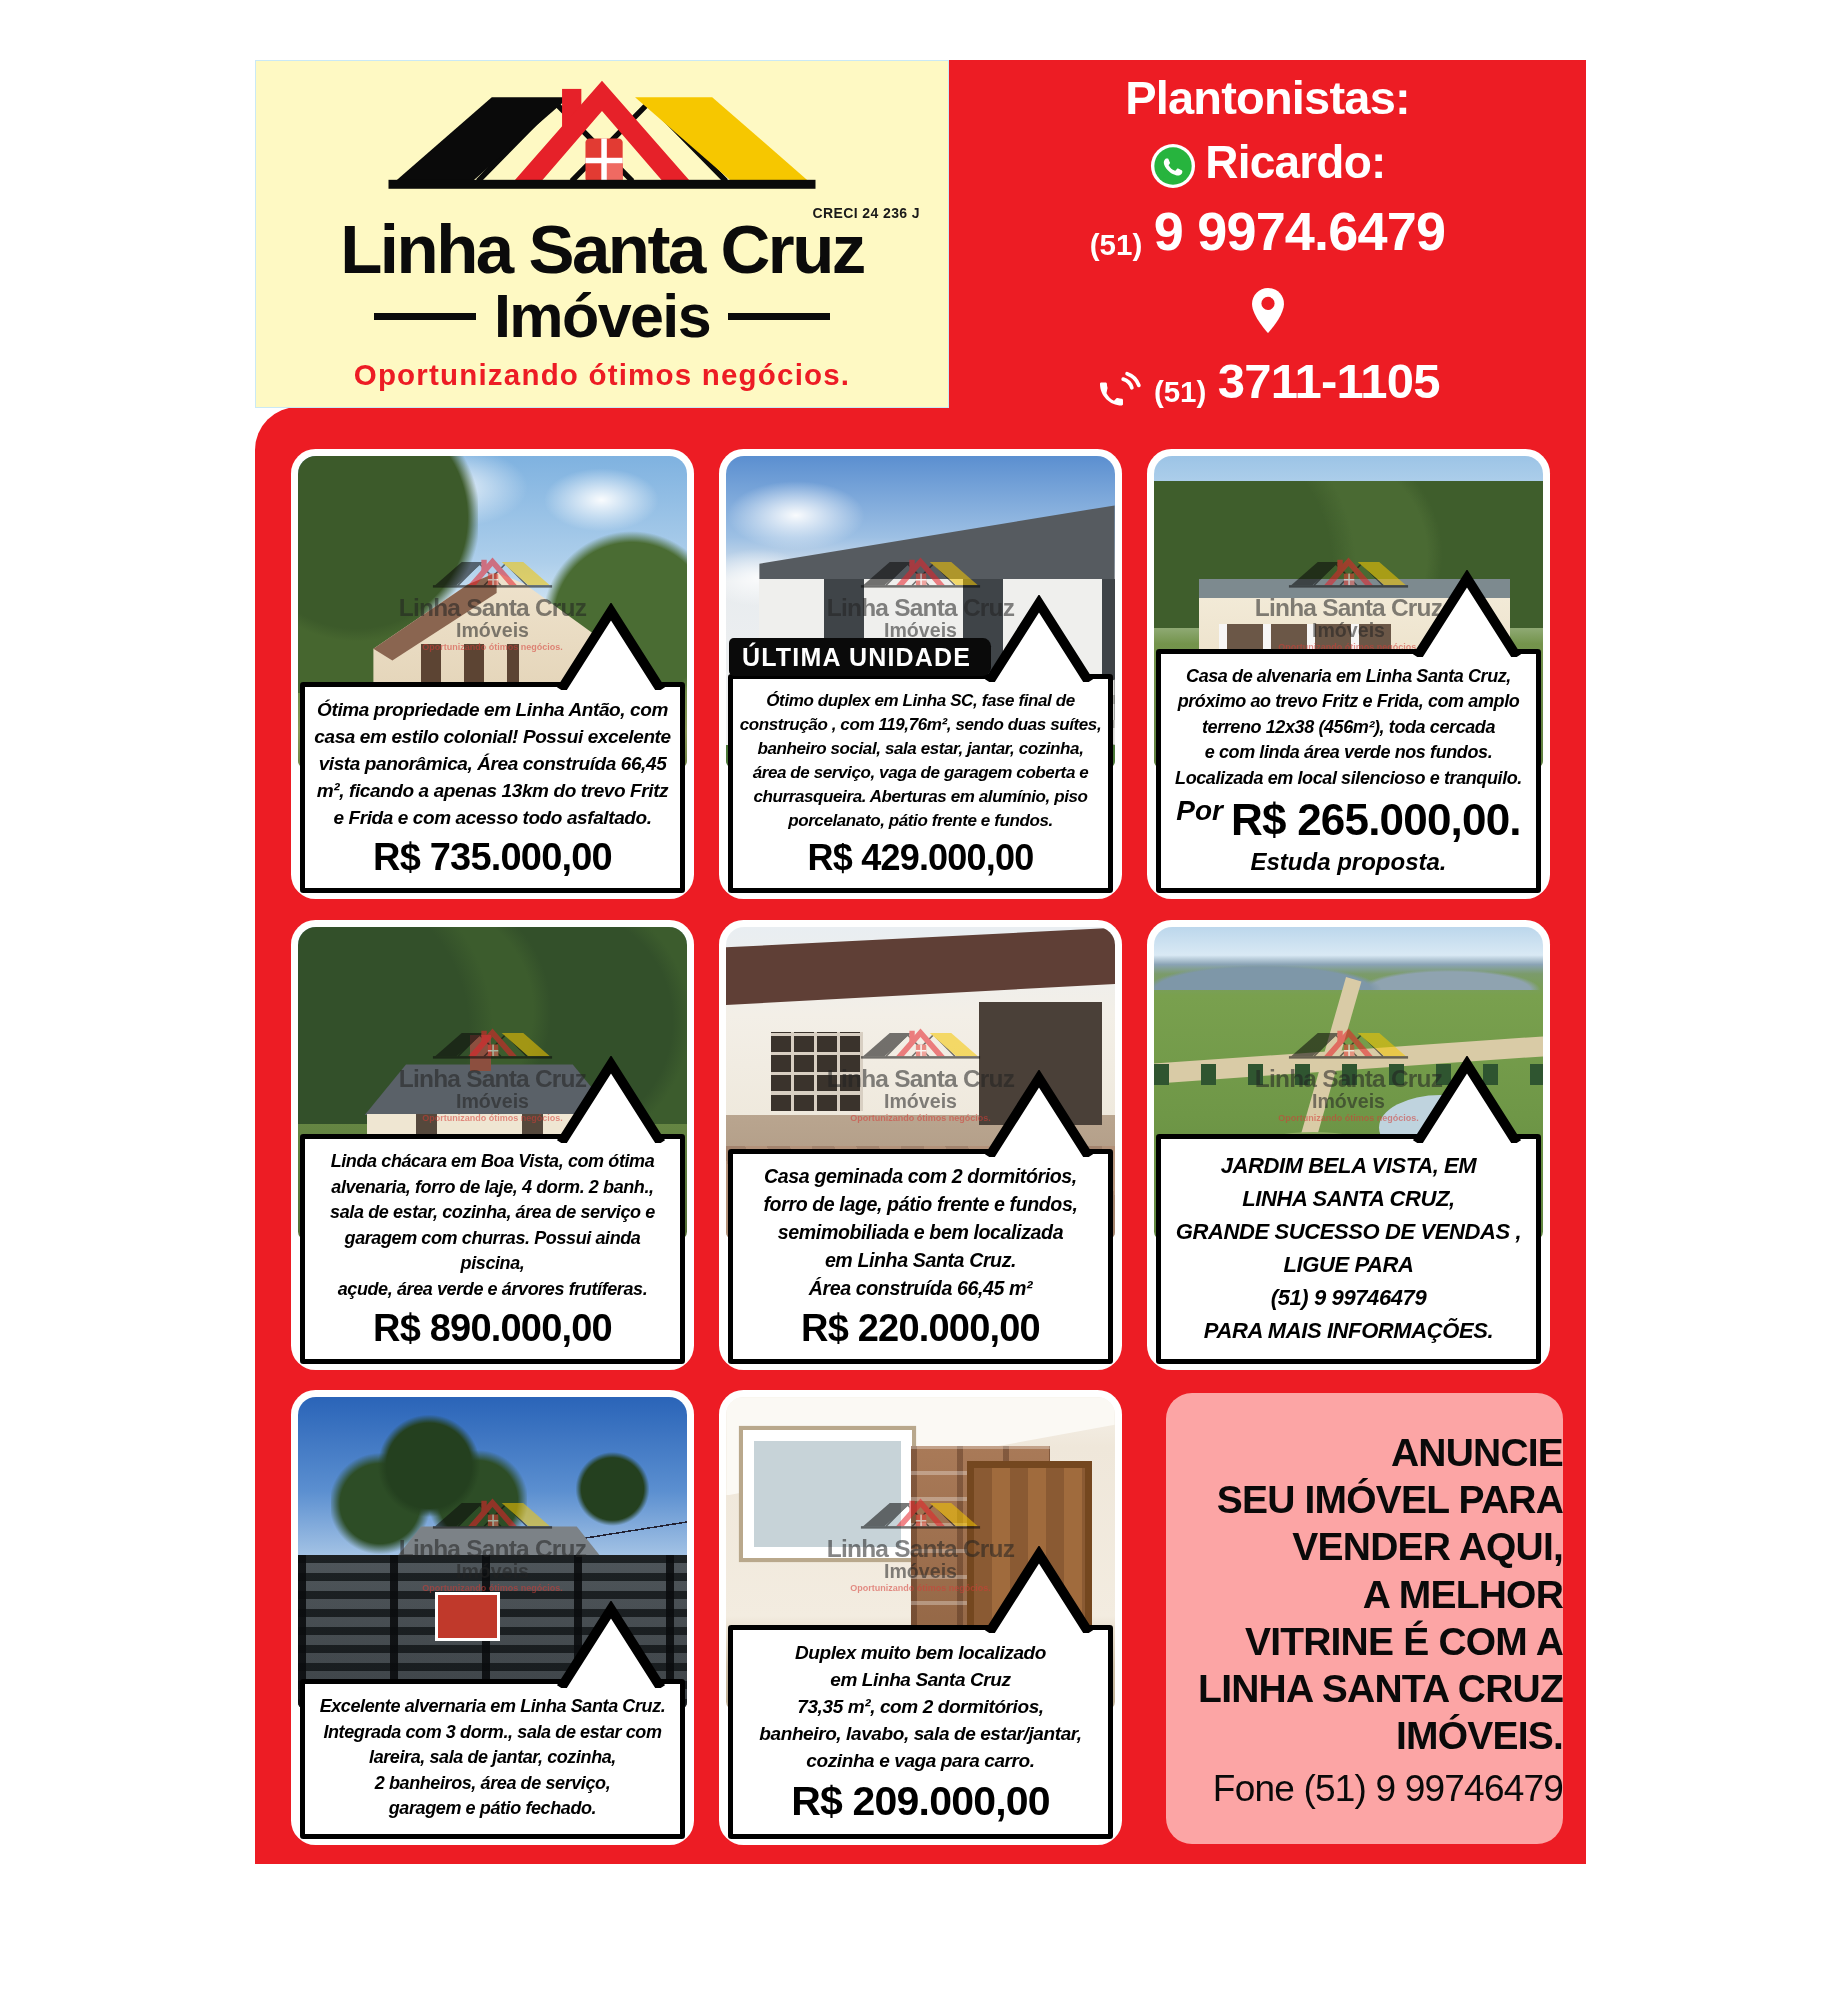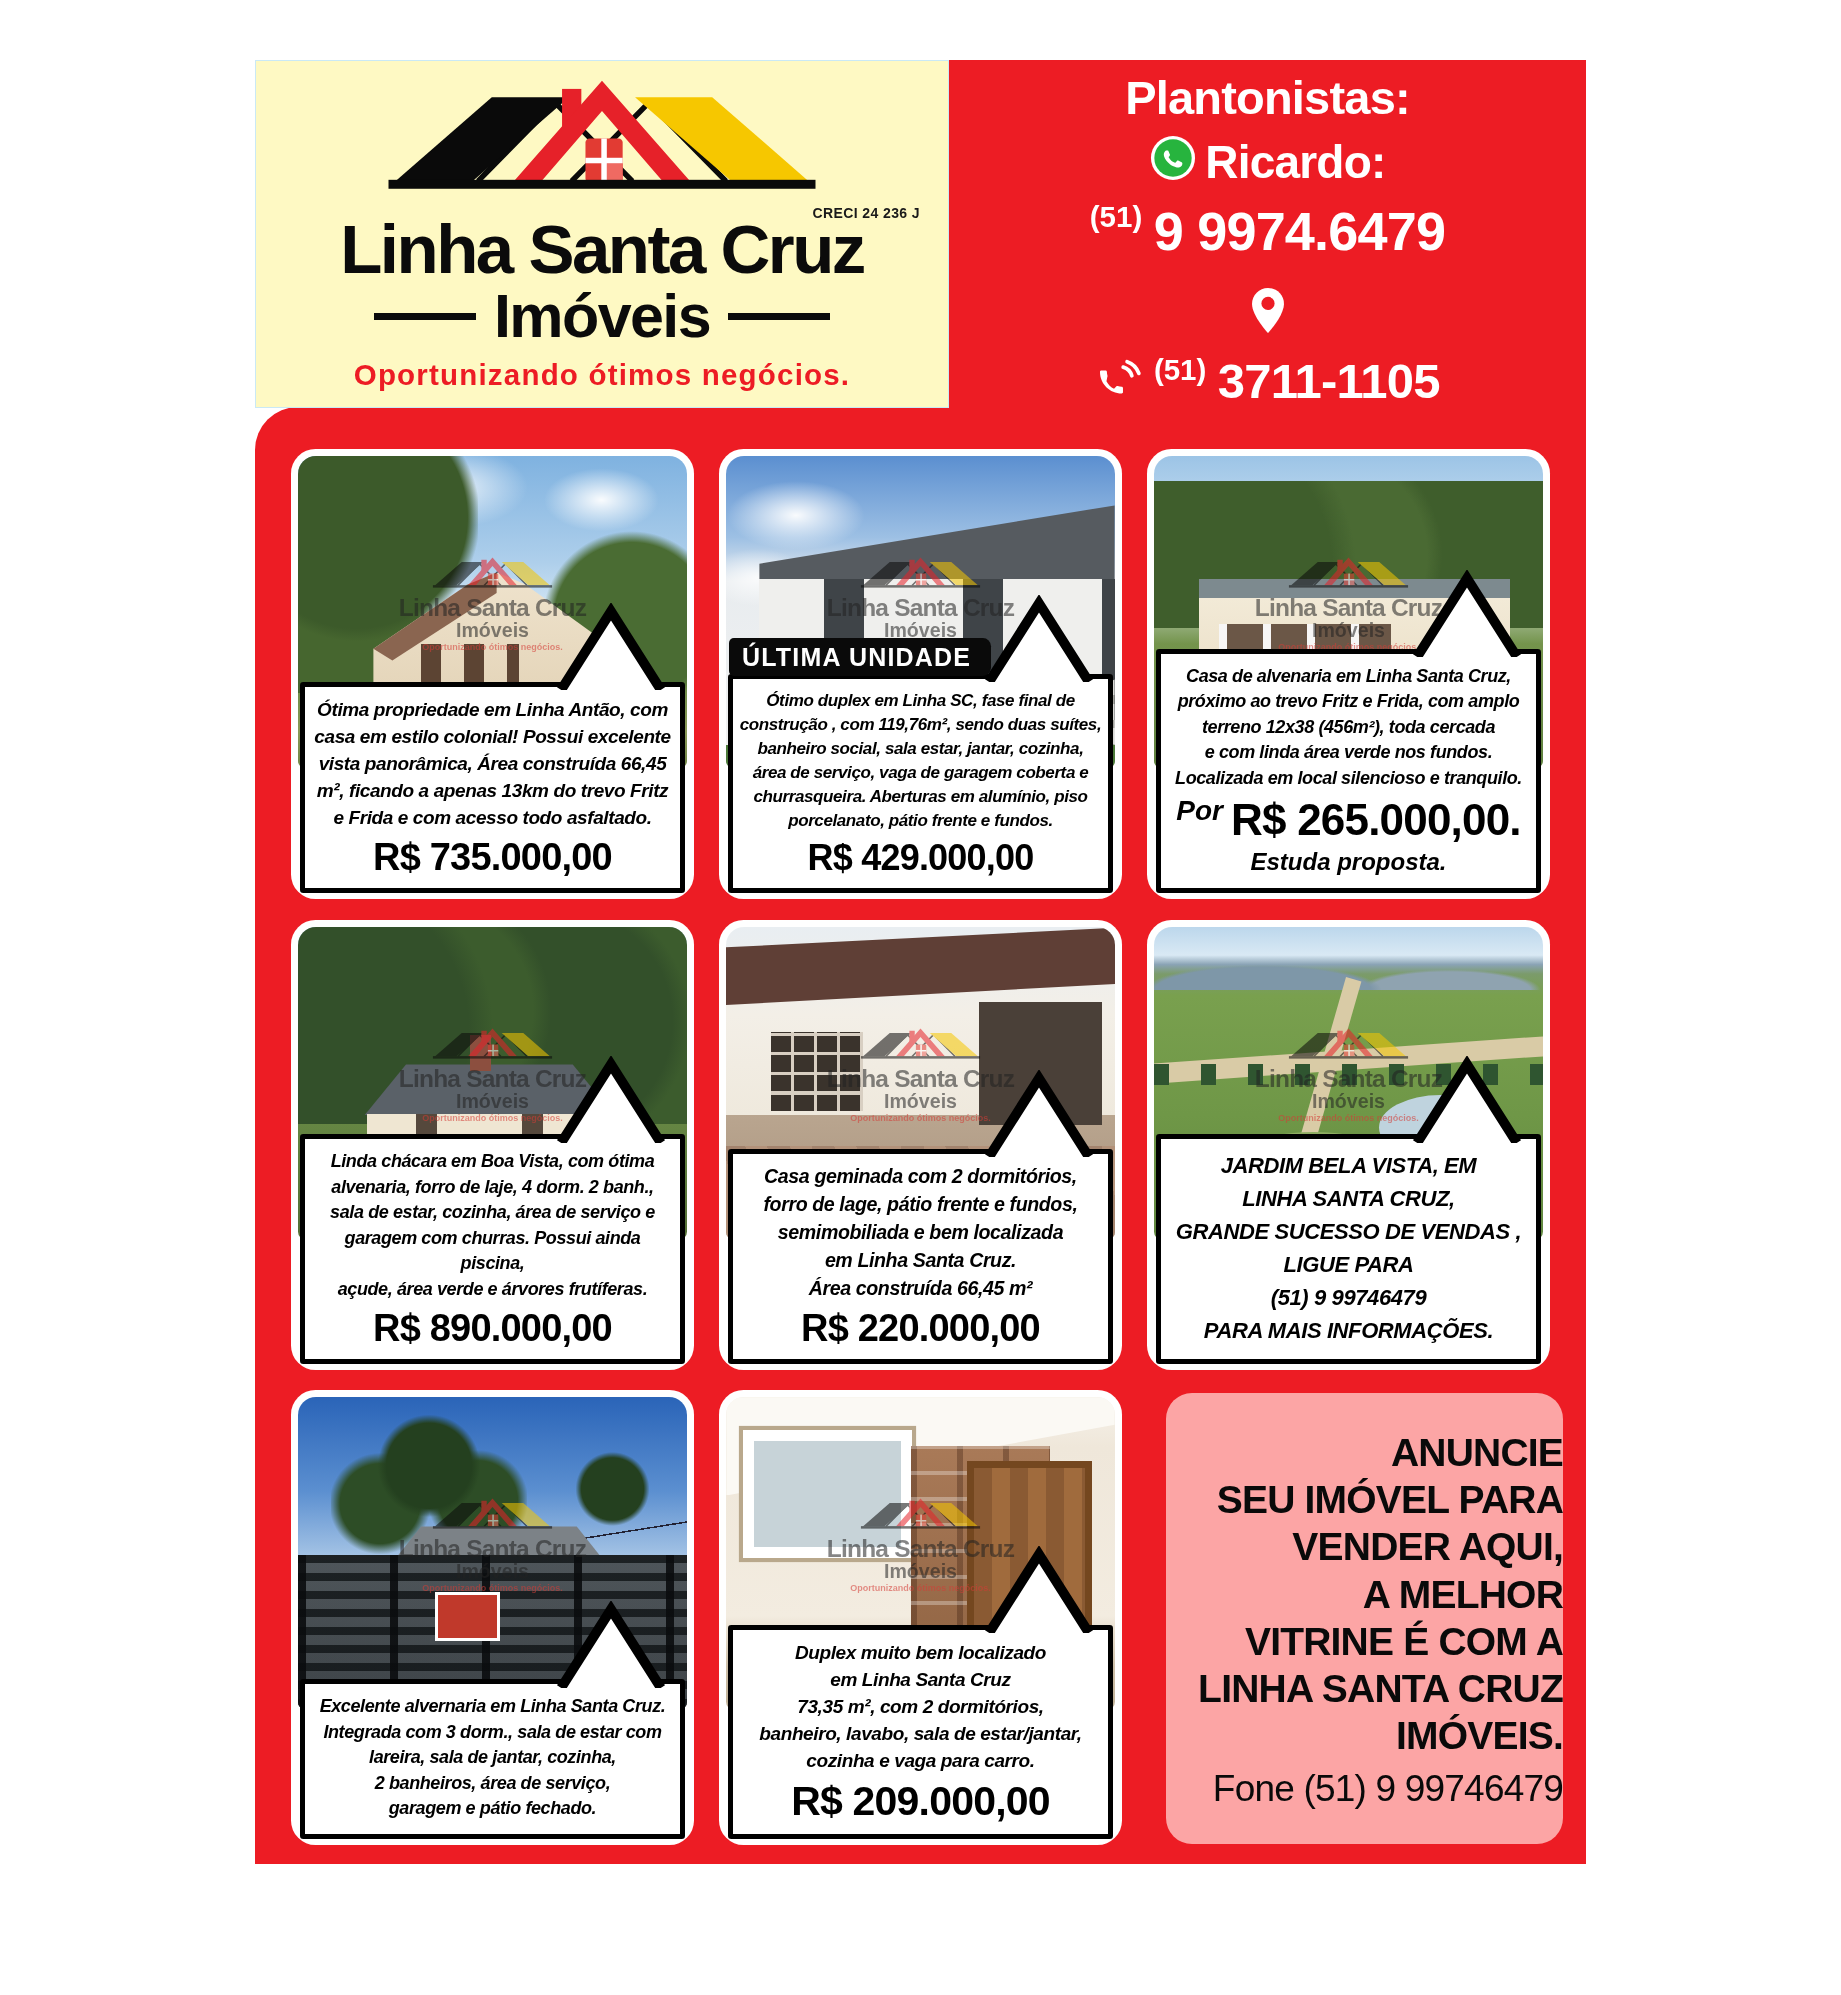--- a/index.html
+++ b/index.html
@@ -14,21 +14,21 @@
               border:1.6px solid #cae9f5;box-sizing:border-box;text-align:center;}
   .logo-roofs{display:block;margin:9.8px auto 0;width:442px;height:146px;}
   .creci{position:absolute;right:28px;top:144px;font-size:14px;font-weight:bold;color:#1a1a1a;letter-spacing:0.4px;}
   .logo-title{font-size:69px;font-weight:900;letter-spacing:-2.5px;line-height:1.0;margin-top:-1.6px;color:#0b0b0b;}
   .logo-sub-row{display:flex;align-items:center;justify-content:center;gap:18px;margin-top:1.6px;}
   .bar{width:102px;height:7.4px;background:#0b0b0b;}
   .logo-sub{font-size:61px;font-weight:900;letter-spacing:-1.6px;line-height:1.0;color:#0b0b0b;}
   .tagline{color:#ed1c24;font-size:29.5px;font-weight:600;letter-spacing:1.2px;margin-top:11.5px;}
   
   .contact{position:absolute;left:949px;top:70px;width:637px;color:#fff;text-align:center;}
-  .contact .row{display:flex;align-items:flex-start;justify-content:center;}
+  .contact .row{display:flex;align-items:flex-end;justify-content:center;}
   .c-heading{font-size:47px;font-weight:800;letter-spacing:-0.8px;}
   .agent-row{gap:9.8px;margin-top:9.8px;}
   .agent{font-size:46px;font-weight:800;letter-spacing:-0.8px;}
   .phone1-row{gap:11.5px;margin-top:11.5px;align-items:baseline;}
   .ddd{font-size:29.5px;font-weight:800;}
   .phone-big{font-size:54px;font-weight:800;letter-spacing:-0.8px;}
   .addr-row{gap:14.7px;margin-top:24.5px;}
   .addr-col{text-align:left;font-size:24.5px;font-weight:bold;line-height:1.35;letter-spacing:-0.4px;}
   .phone2-row{gap:11.5px;margin-top:19.6px;align-items:center;}
   .phone-mid{font-size:49px;font-weight:800;letter-spacing:-0.8px;}

